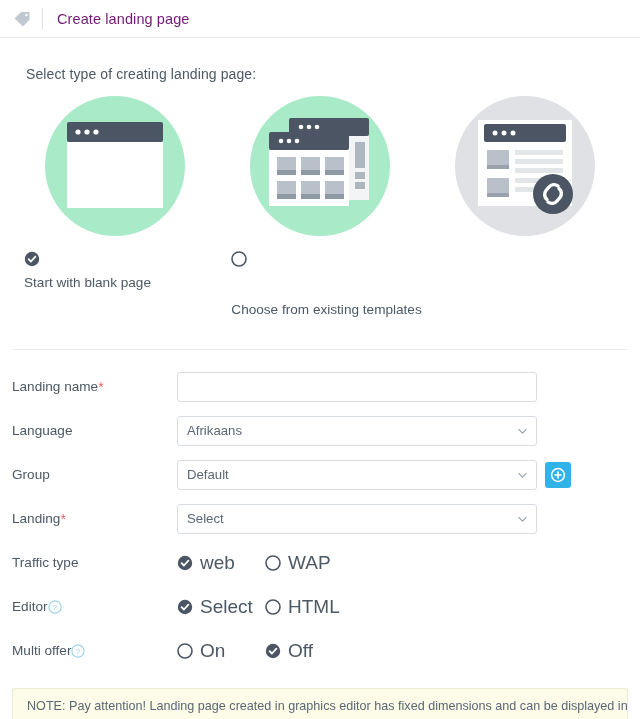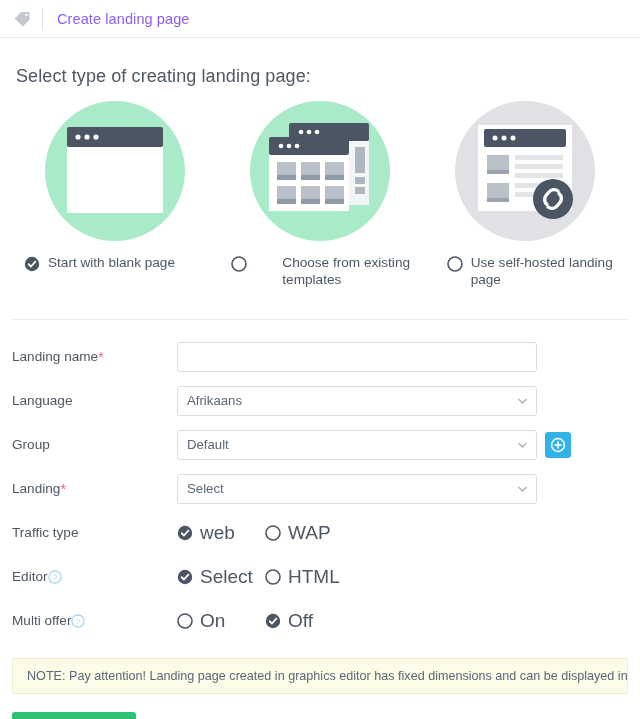--- a/index.html
+++ b/index.html
@@ -22,31 +22,31 @@
     border-bottom: 1px solid #e6e8ea;
   }
   .tag-icon { width: 20px; height: 20px; flex: 0 0 auto; display:block; }
   .topbar-divider {
     width: 1px; height: 22px;
     background: #dfe2e5;
     margin: 0 14px 0 10px;
   }
   .topbar-title {
     font-size: 14.5px;
-    color: #8b5cf6;
+    color: #701a75;
     letter-spacing: .1px;
   }
 
   
   .page { padding: 0 12px; }
 
   .section-title {
-    font-size: 18px;
+    font-size: 14px;
     color: #4c5864;
-    margin: 28px 0 0 4px;
+    margin: 28px 0 0 14px;
     letter-spacing: .1px;
   }
 
   
   .cards {
     display: flex;
     margin-top: 14px;
   }
   .card {
     flex: 1 1 0;
@@ -68,20 +68,21 @@
     margin-top: 14px;
     display: flex;
     align-items: flex-start;
     gap: 8px;
     font-size: 13.6px;
     color: #4c5864;
     line-height: 1.25;
     width: 100%;
     justify-content: flex-start;
     padding-left: 12px;
+    flex-direction: column;
   }
   .card:nth-child(2) .card-label { padding-left: 14px; gap: 35px; }
   .card:nth-child(3) .card-label { padding-left: 24px; }
 
   
   .radio {
     width: 16px; height: 16px;
     flex: 0 0 auto;
     margin-top: 1px;
     display: block;
@@ -296,26 +297,20 @@
           <rect x="45" y="64" width="48" height="5" fill="#e3e6e9"></rect>
           <rect x="45" y="73" width="48" height="5" fill="#e3e6e9"></rect>
 
           <circle cx="83" cy="80" r="20" fill="#4b5563"></circle>
           <g stroke="#ffffff" stroke-width="3.4" fill="none" stroke-linecap="round">
             <path d="M88 72 a6.5 6.5 0 0 0 -9 1 l-3 3.5 a6.5 6.5 0 0 0 1 9"></path>
             <path d="M78 88 a6.5 6.5 0 0 0 9 -1 l3 -3.5 a6.5 6.5 0 0 0 -1 -9"></path>
           </g>
         </svg>
       </div>
-      <div class="card-label">
-        <svg class="radio" viewBox="0 0 16 16">
-          <circle cx="8" cy="8" r="7" fill="none" stroke="#4b5563" stroke-width="1.6"></circle>
-        </svg>
-        <span>Use self-hosted landing page</span>
-      </div>
     </div>
 
   </div>
 
   <div class="divider"></div>
 
   
   <div class="form">
 
     <div class="frow">

